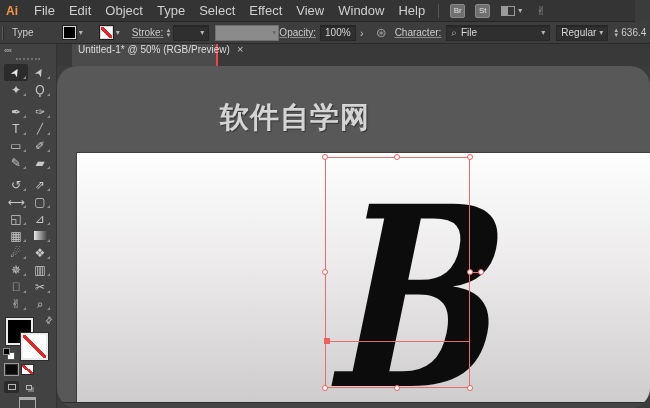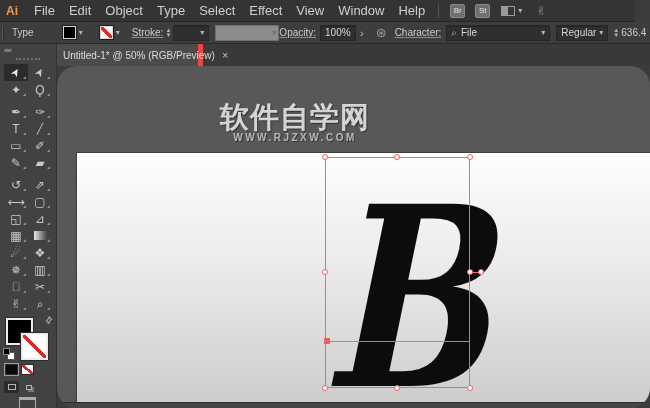--- a/index.html
+++ b/index.html
@@ -82,22 +82,22 @@
   .mode-btn { width:15px; height:12px; display:flex; align-items:center; justify-content:center; }
   .mode-btn.sel { background:#2b2b2b; border-radius:2px; }
   .mode-btn i { display:block; width:8px; height:6px; border:1px solid #b5b5b5; }
   .mode-btn.m2 i { border-style:dashed; }
   .mode-btn.m3 i { width:6px; height:5px; box-shadow:2px 2px 0 #777; }
   #screen-mode { position:absolute; left:19px; top:353px; width:17px; height:12px;
     border:1px solid #ababab; border-top-width:3px; }
 
   
   #tabbar { position:absolute; left:57px; top:44px; right:0; height:22px; background:#393939; }
-  #doc-tab { position:absolute; left:0; top:0; width:146px; height:22px; background:#4b4b4b;
-    border-right:5px solid #ef4444; display:flex; align-items:center; }
+  #doc-tab { position:absolute; left:15px; top:0; width:146px; height:22px; background:#4b4b4b;
+    border-right:2px solid #ef4444; display:flex; align-items:flex-start; }
   #doc-tab .title { font-size:10px; color:#dcdcdc; margin-left:6px; white-space:nowrap; }
   #doc-tab .close { margin-left:7px; color:#c3c3c3; font-size:11px; line-height:10px; }
 
   
   #pasteboard { position:absolute; left:57px; top:66px; right:0; bottom:0; background:#585858; overflow:hidden;border-radius:20px; }
   #artboard { position:absolute; left:20px; top:87px; width:573px; height:249px;
     background:linear-gradient(#fefefe, #eceaea 45%, #cecccc);
     box-shadow:0 0 0 1px #3f3f3f, 2px 3px 5px rgba(0,0,0,.35); }
   #bottom-strip { position:absolute; left:0; right:0; bottom:0; height:6px; background:#454545; border-top:1px solid #2e2e2e; }
 
@@ -306,21 +306,20 @@
   <div id="tabbar" data-name="document-tab-bar">
     <div id="doc-tab" data-name="document-tab">
       <span class="title" data-name="document-tab-title">Untitled-1* @ 50% (RGB/Preview)</span>
       <span class="close" data-name="close-icon">×</span>
     </div>
   </div>
 
   <div id="pasteboard" data-name="canvas-pasteboard">
     <div id="watermark" data-name="watermark">
       <div class="wm-title" data-name="watermark-title">软件自学网</div>
-      <div class="wm-sub" data-name="watermark-url">WWW.RJZXW.COM</div>
     </div>
     <div id="artboard" data-name="artboard"></div>
     <div id="letter-b" data-name="artboard-letter">B</div>
 
     <div class="sel" id="sel-box" data-name="selection-bounding-box"></div>
     <div class="sel" id="sel-baseline" data-name="text-baseline-line"></div>
     <div class="sel" id="sel-ext" data-name="center-point-extension-line"></div>
     <div class="handle" style="left:268px; top:91px;" data-name="handle-top-left"></div>
     <div class="handle" style="left:340px; top:91px;" data-name="handle-top-center"></div>
     <div class="handle" style="left:413px; top:91px;" data-name="handle-top-right"></div>

